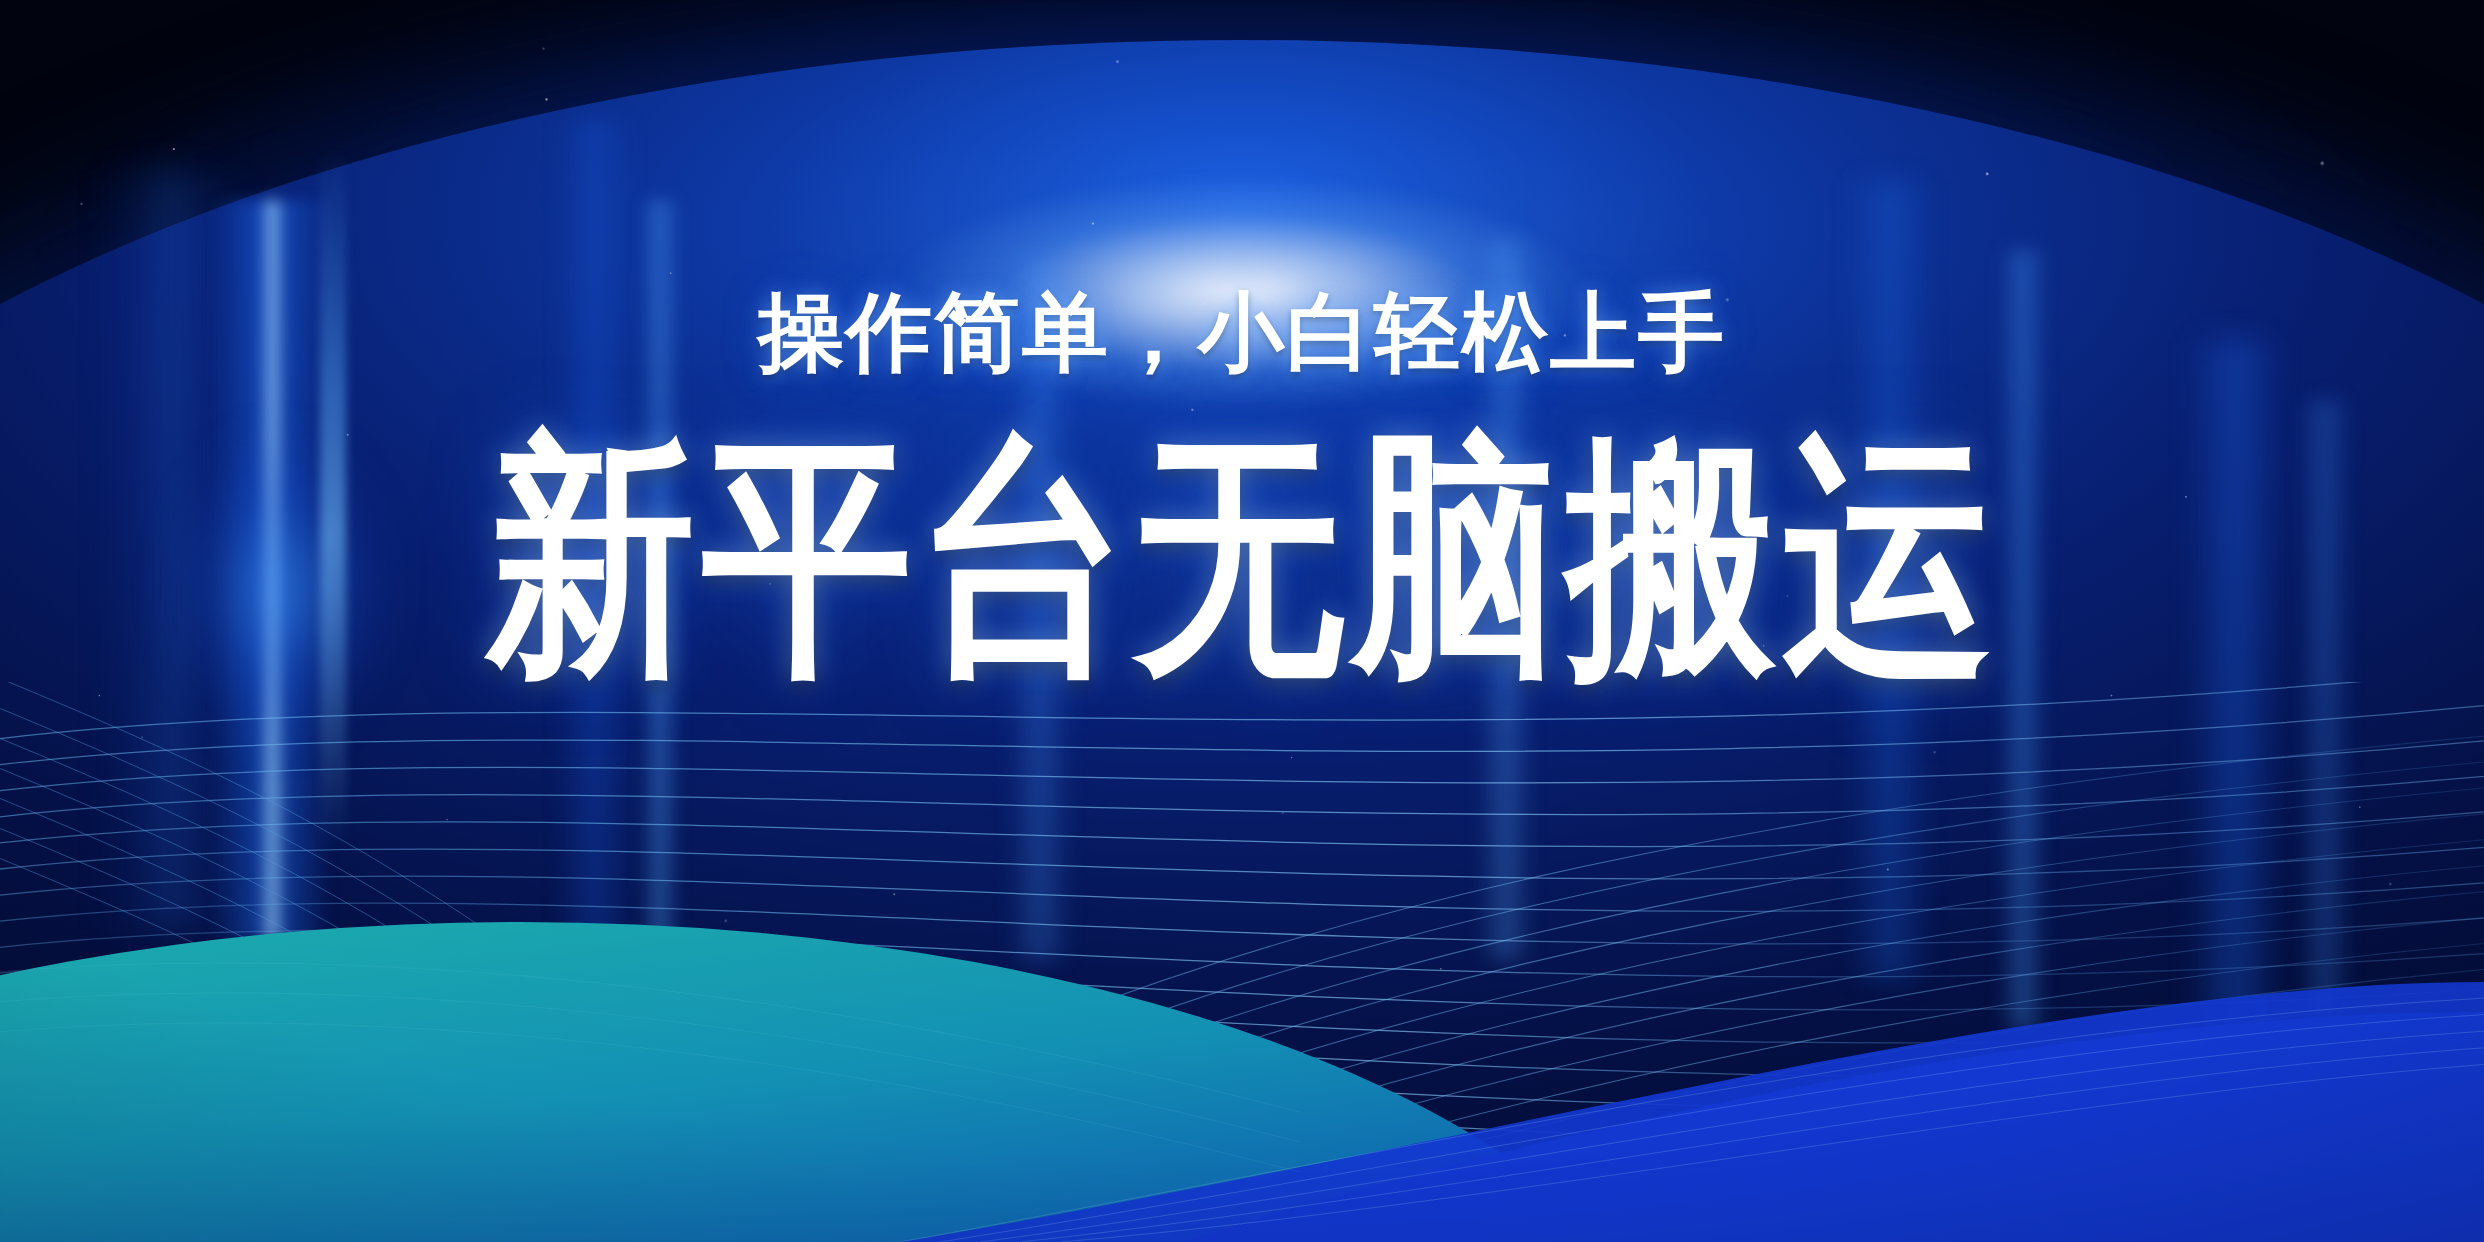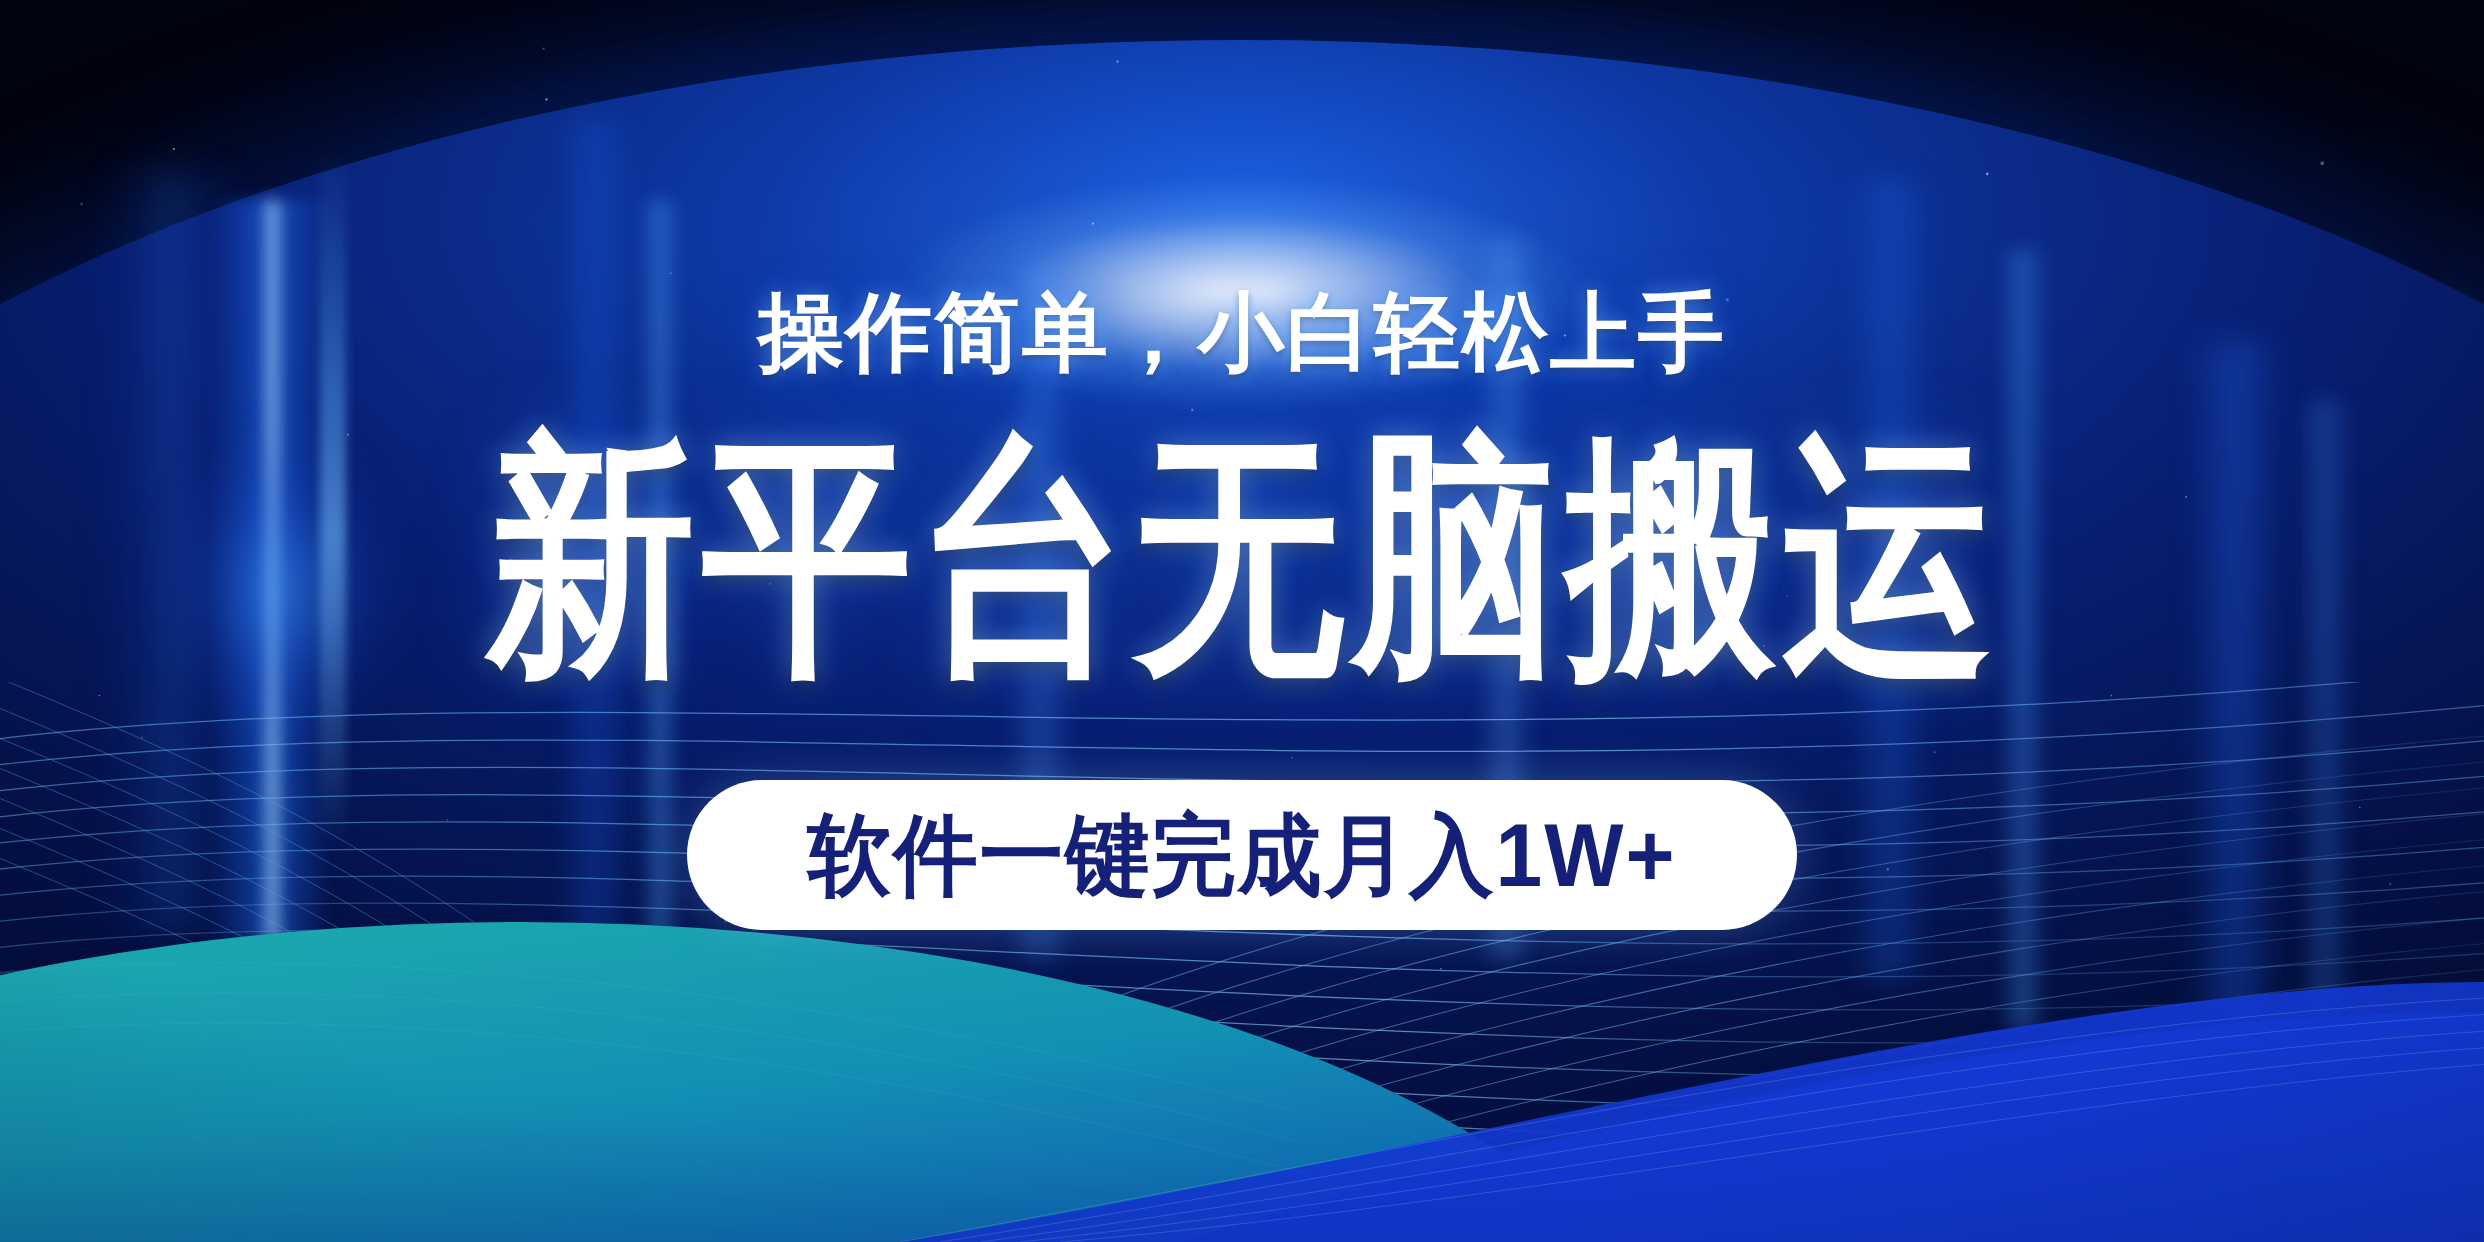--- a/index.html
+++ b/index.html
@@ -361,18 +361,15 @@
   </div>
 
   <div class="layer" style="background:radial-gradient(130% 100% at 50% 45%, rgba(0,0,0,0) 48%, rgba(0,0,0,0.28) 82%, rgba(0,0,0,0.55) 100%);"></div>
 
   <div class="content">
 
     <div class="kicker">操作简单，小白轻松上手</div>
 
     <div class="headline">新平台无脑搬运</div>
 
-    <div class="pill">
-      <span class="pill-text">软件一键完成月入1W+</span>
-    </div>
 
   </div>
 </div>
 
 </body></html>

